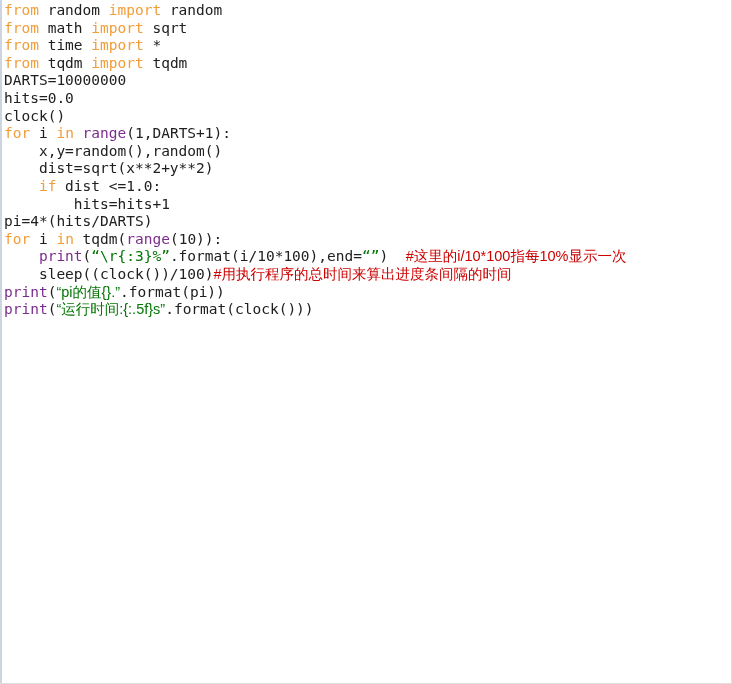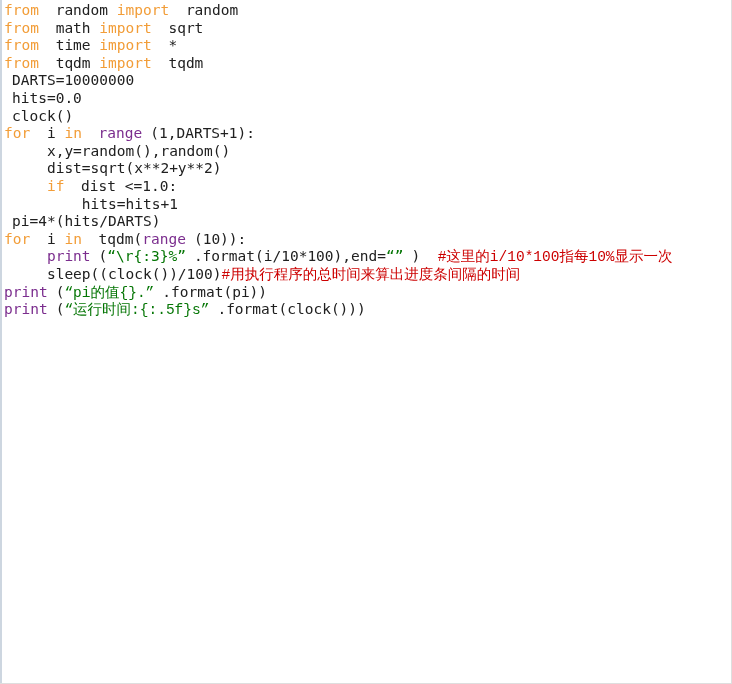--- a/index.html
+++ b/index.html
@@ -43,22 +43,22 @@
   }
   .ln {
     display: block;
     height: 17.6px;
     white-space: pre;
   }
   .kw   { color: #f29d38; }
   .bfn  { color: #7b2d8e; }
   .str  { color: #057605; }
   .com  { color: #cc0000; }
-  .plain{ color: #202020; margin-left: 8px; }
-  .cjk  { font-family: Liberation Mono, monospace; }
+  .plain{ color: #202020; }
+  .cjk  { font-family: Liberation Sans, sans-serif; }
 </style>
 </head>
 <body>
 
 <div id="page" style="background: rgb(255, 255, 255);">
 
   <div id="code-gutter-rule" style="background: rgb(205, 214, 224);"></div>
 
   <div id="code-listing"><span class="ln"><span class="kw" style="color: rgb(242, 157, 56);">from</span><span class="plain" style="color: rgb(32, 32, 32);"> random </span><span class="kw" style="color: rgb(242, 157, 56);">import</span><span class="plain" style="color: rgb(32, 32, 32);"> random</span></span><span class="ln"><span class="kw" style="color: rgb(242, 157, 56);">from</span><span class="plain" style="color: rgb(32, 32, 32);"> math </span><span class="kw" style="color: rgb(242, 157, 56);">import</span><span class="plain" style="color: rgb(32, 32, 32);"> sqrt</span></span><span class="ln"><span class="kw" style="color: rgb(242, 157, 56);">from</span><span class="plain" style="color: rgb(32, 32, 32);"> time </span><span class="kw" style="color: rgb(242, 157, 56);">import</span><span class="plain" style="color: rgb(32, 32, 32);"> *</span></span><span class="ln"><span class="kw" style="color: rgb(242, 157, 56);">from</span><span class="plain" style="color: rgb(32, 32, 32);"> tqdm </span><span class="kw" style="color: rgb(242, 157, 56);">import</span><span class="plain" style="color: rgb(32, 32, 32);"> tqdm</span></span><span class="ln"><span class="plain" style="color: rgb(32, 32, 32);">DARTS=10000000</span></span><span class="ln"><span class="plain" style="color: rgb(32, 32, 32);">hits=0.0</span></span><span class="ln"><span class="plain" style="color: rgb(32, 32, 32);">clock()</span></span><span class="ln"><span class="kw" style="color: rgb(242, 157, 56);">for</span><span class="plain" style="color: rgb(32, 32, 32);"> i </span><span class="kw" style="color: rgb(242, 157, 56);">in</span><span class="plain" style="color: rgb(32, 32, 32);"> </span><span class="bfn" style="color: rgb(123, 45, 142);">range</span><span class="plain" style="color: rgb(32, 32, 32);">(1,DARTS+1):</span></span><span class="ln"><span class="plain" style="color: rgb(32, 32, 32);">    x,y=random(),random()</span></span><span class="ln"><span class="plain" style="color: rgb(32, 32, 32);">    dist=sqrt(x**2+y**2)</span></span><span class="ln"><span class="plain" style="color: rgb(32, 32, 32);">    </span><span class="kw" style="color: rgb(242, 157, 56);">if</span><span class="plain" style="color: rgb(32, 32, 32);"> dist &lt;=1.0:</span></span><span class="ln"><span class="plain" style="color: rgb(32, 32, 32);">        hits=hits+1</span></span><span class="ln"><span class="plain" style="color: rgb(32, 32, 32);">pi=4*(hits/DARTS)</span></span><span class="ln"><span class="kw" style="color: rgb(242, 157, 56);">for</span><span class="plain" style="color: rgb(32, 32, 32);"> i </span><span class="kw" style="color: rgb(242, 157, 56);">in</span><span class="plain" style="color: rgb(32, 32, 32);"> tqdm(</span><span class="bfn" style="color: rgb(123, 45, 142);">range</span><span class="plain" style="color: rgb(32, 32, 32);">(10)):</span></span><span class="ln"><span class="plain" style="color: rgb(32, 32, 32);">    </span><span class="bfn" style="color: rgb(123, 45, 142);">print</span><span class="plain" style="color: rgb(32, 32, 32);">(</span><span class="str" style="color: rgb(5, 118, 5);">“\r{:3}%”</span><span class="plain" style="color: rgb(32, 32, 32);">.format(i/10*100),end=</span><span class="str" style="color: rgb(5, 118, 5);">“”</span><span class="plain" style="color: rgb(32, 32, 32);">)  </span><span class="com cjk" style="color: rgb(204, 0, 0);">#这里的i/10*100指每10%显示一次</span></span><span class="ln"><span class="plain" style="color: rgb(32, 32, 32);">    sleep((clock())/100)</span><span class="com cjk" style="color: rgb(204, 0, 0);">#用执行程序的总时间来算出进度条间隔的时间</span></span><span class="ln"><span class="bfn" style="color: rgb(123, 45, 142);">print</span><span class="plain" style="color: rgb(32, 32, 32);">(</span><span class="str cjk" style="color: rgb(5, 118, 5);">“pi的值{}.”</span><span class="plain" style="color: rgb(32, 32, 32);">.format(pi))</span></span><span class="ln"><span class="bfn" style="color: rgb(123, 45, 142);">print</span><span class="plain" style="color: rgb(32, 32, 32);">(</span><span class="str cjk" style="color: rgb(5, 118, 5);">“运行时间:{:.5f}s”</span><span class="plain" style="color: rgb(32, 32, 32);">.format(clock()))</span></span></div>
 

